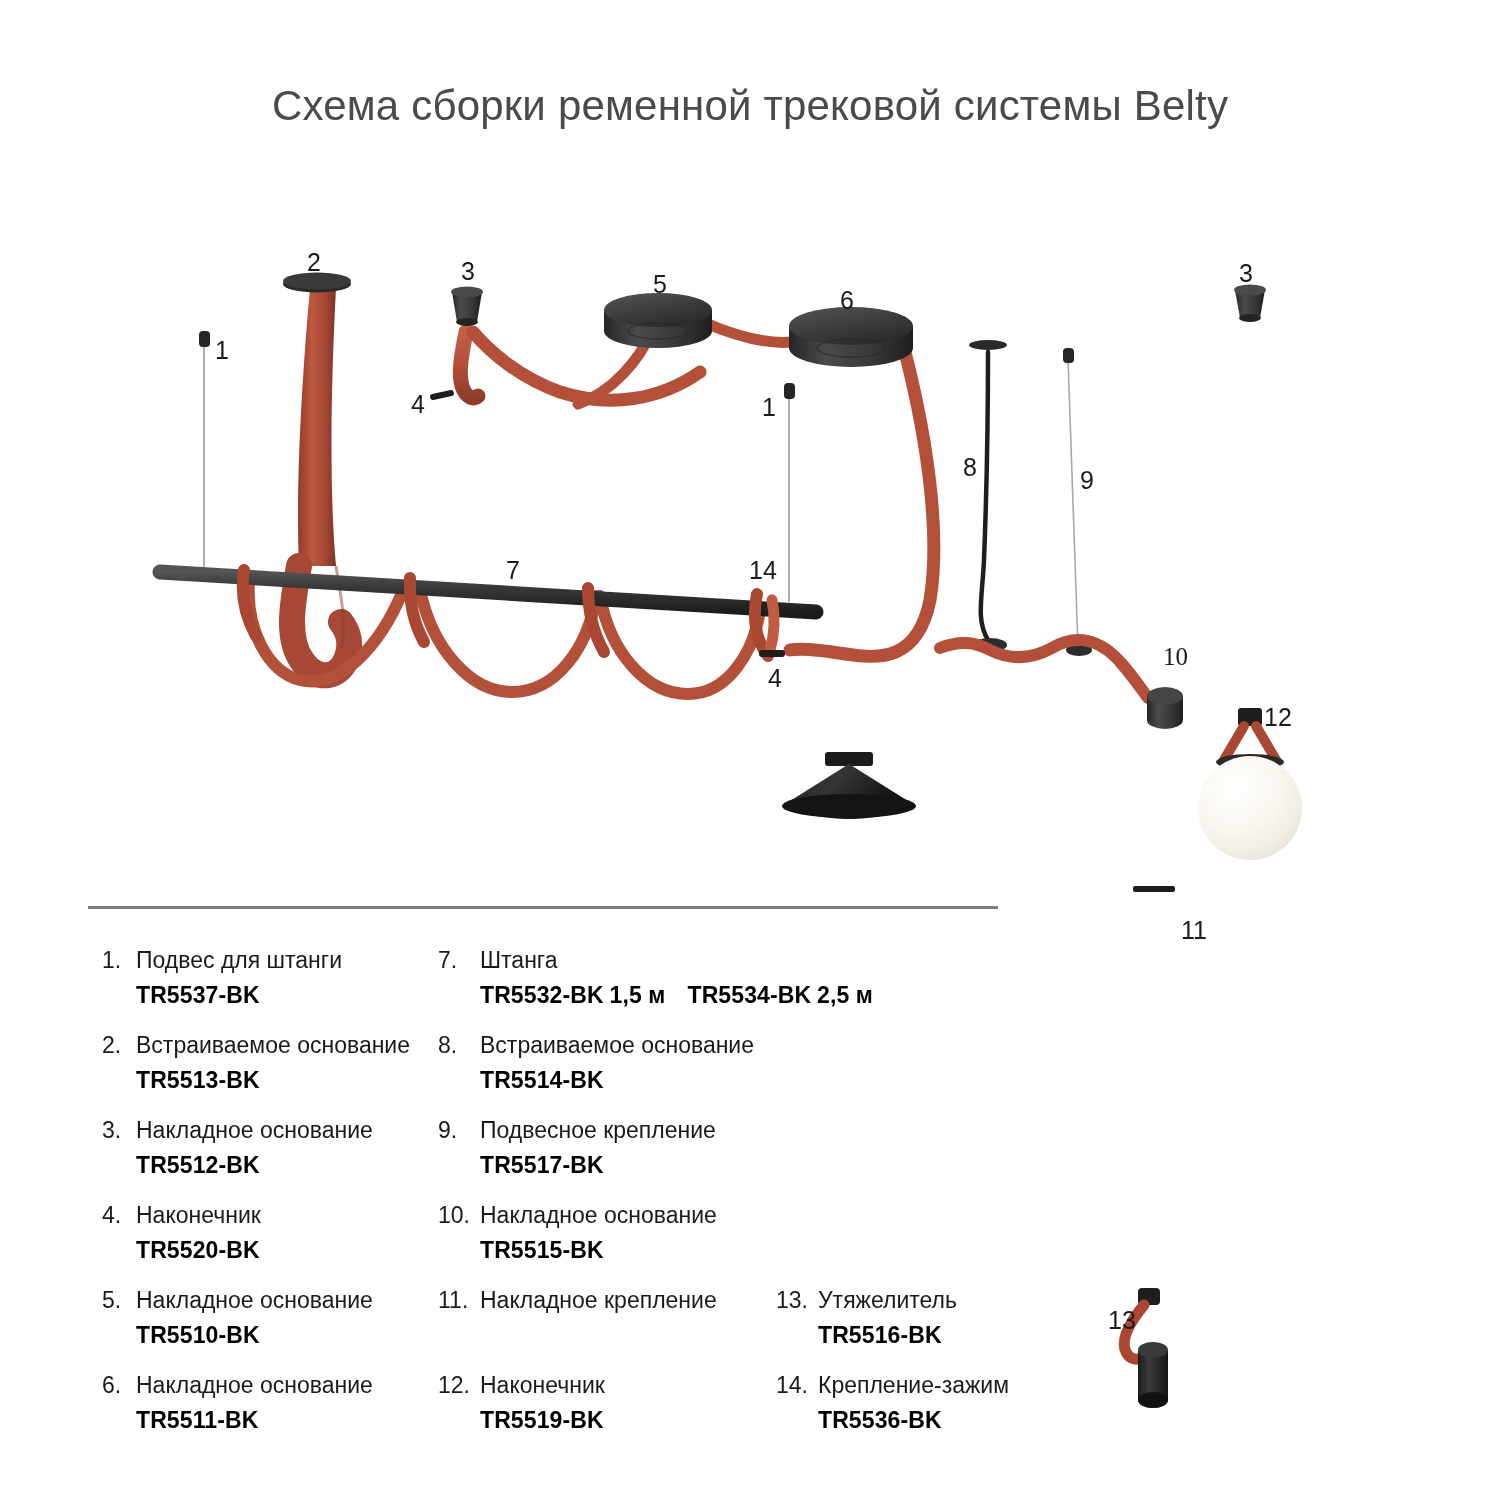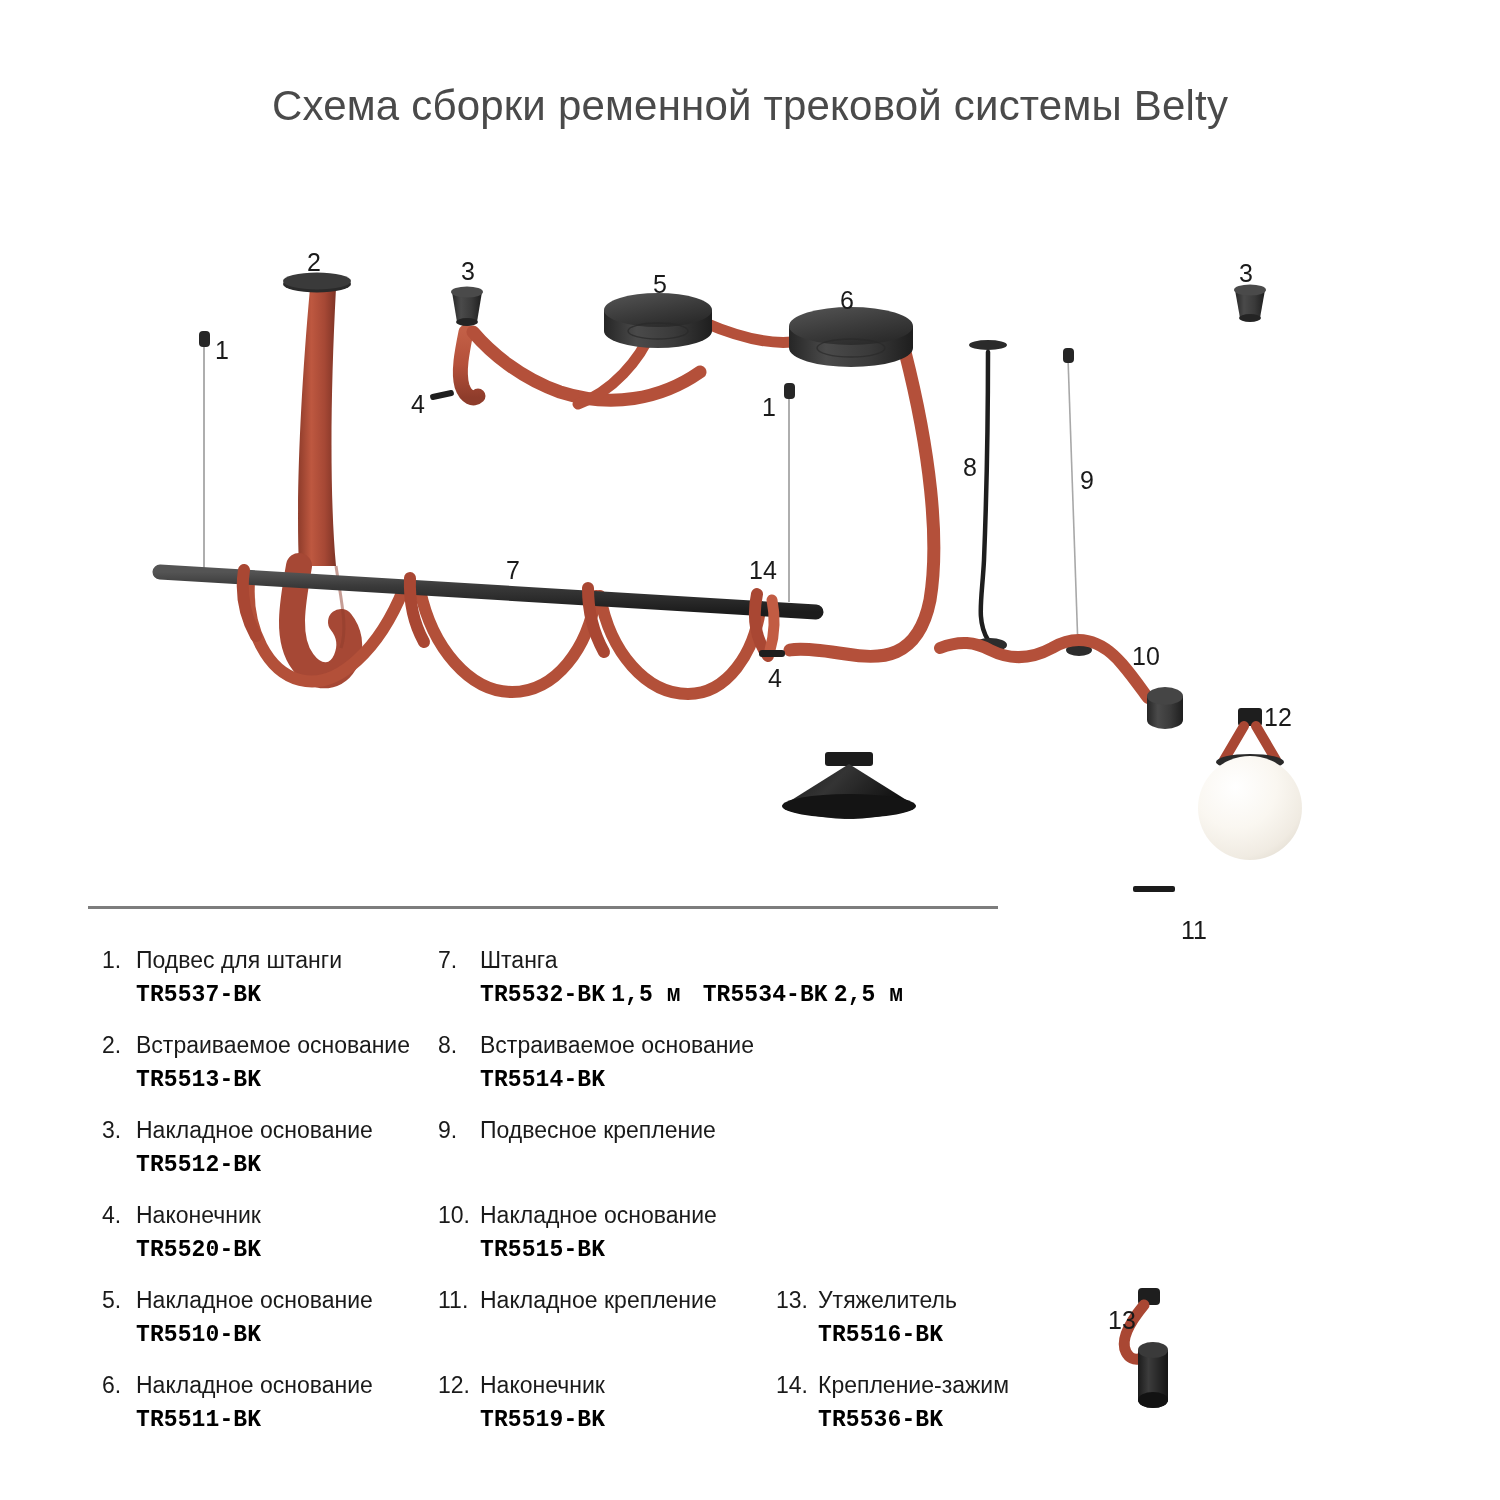--- a/index.html
+++ b/index.html
@@ -107,21 +107,20 @@
     min-width: 42px;
   }
   .legend-item .li-code {
     margin-top: 9px;
     margin-left: 34px;
     font-size: 23px;
     font-weight: 700;
     color: #000000;
     white-space: nowrap;
     letter-spacing: 0.1px;
-    font-family: Liberation Mono, monospace;
   }
   .legend-col.c2 .li-code,
   .legend-col.c3 .li-code {
     margin-left: 42px;
   }
   .li-code .len {
     font-weight: 700;
     margin-left: 6px;
   }
   .li-code .gap {
@@ -322,21 +321,21 @@
         <div class="callout" style="left: 461px; top: 259px;">3</div>
         <div class="callout" style="left: 411px; top: 392px;">4</div>
         <div class="callout" style="left: 653px; top: 272px;">5</div>
         <div class="callout" style="left: 840px; top: 288px;">6</div>
         <div class="callout" style="left: 762px; top: 395px;">1</div>
         <div class="callout" style="left: 506px; top: 558px;">7</div>
         <div class="callout" style="left: 749px; top: 558px;">14</div>
         <div class="callout" style="left: 768px; top: 666px;">4</div>
         <div class="callout" style="left: 963px; top: 455px;">8</div>
         <div class="callout" style="left: 1080px; top: 468px;">9</div>
-        <div class="callout" style="left: 1132px; top: 644px;">10</div>
+        <div class="callout" style="left: 1163px; top: 644px; font-family: Liberation Serif, serif;">10</div>
         <div class="callout" style="left: 1181px; top: 918px;">11</div>
         <div class="callout" style="left: 1108px; top: 1308px;">13</div>
         <div class="callout" style="left: 1239px; top: 261px;">3</div>
         <div class="callout" style="left: 1264px; top: 705px;">12</div>
       </div>
   </div>
 
   <div class="divider"></div>
 
   <div class="legend">
@@ -397,20 +396,21 @@
             <span class="li-num">8.</span>
             <span>Встраиваемое основание</span>
           </div>
           <div class="li-code"><span>TR5514-BK</span></div>
         </div>
         <div class="legend-item" style="top: 170px;">
           <div class="li-title">
             <span class="li-num">9.</span>
             <span>Подвесное крепление</span>
           </div>
+          <div class="li-code"><span>TR5517-BK</span></div>
         </div>
         <div class="legend-item" style="top: 255px;">
           <div class="li-title">
             <span class="li-num">10.</span>
             <span>Накладное основание</span>
           </div>
           <div class="li-code"><span>TR5515-BK</span></div>
         </div>
         <div class="legend-item" style="top: 340px;">
           <div class="li-title">

